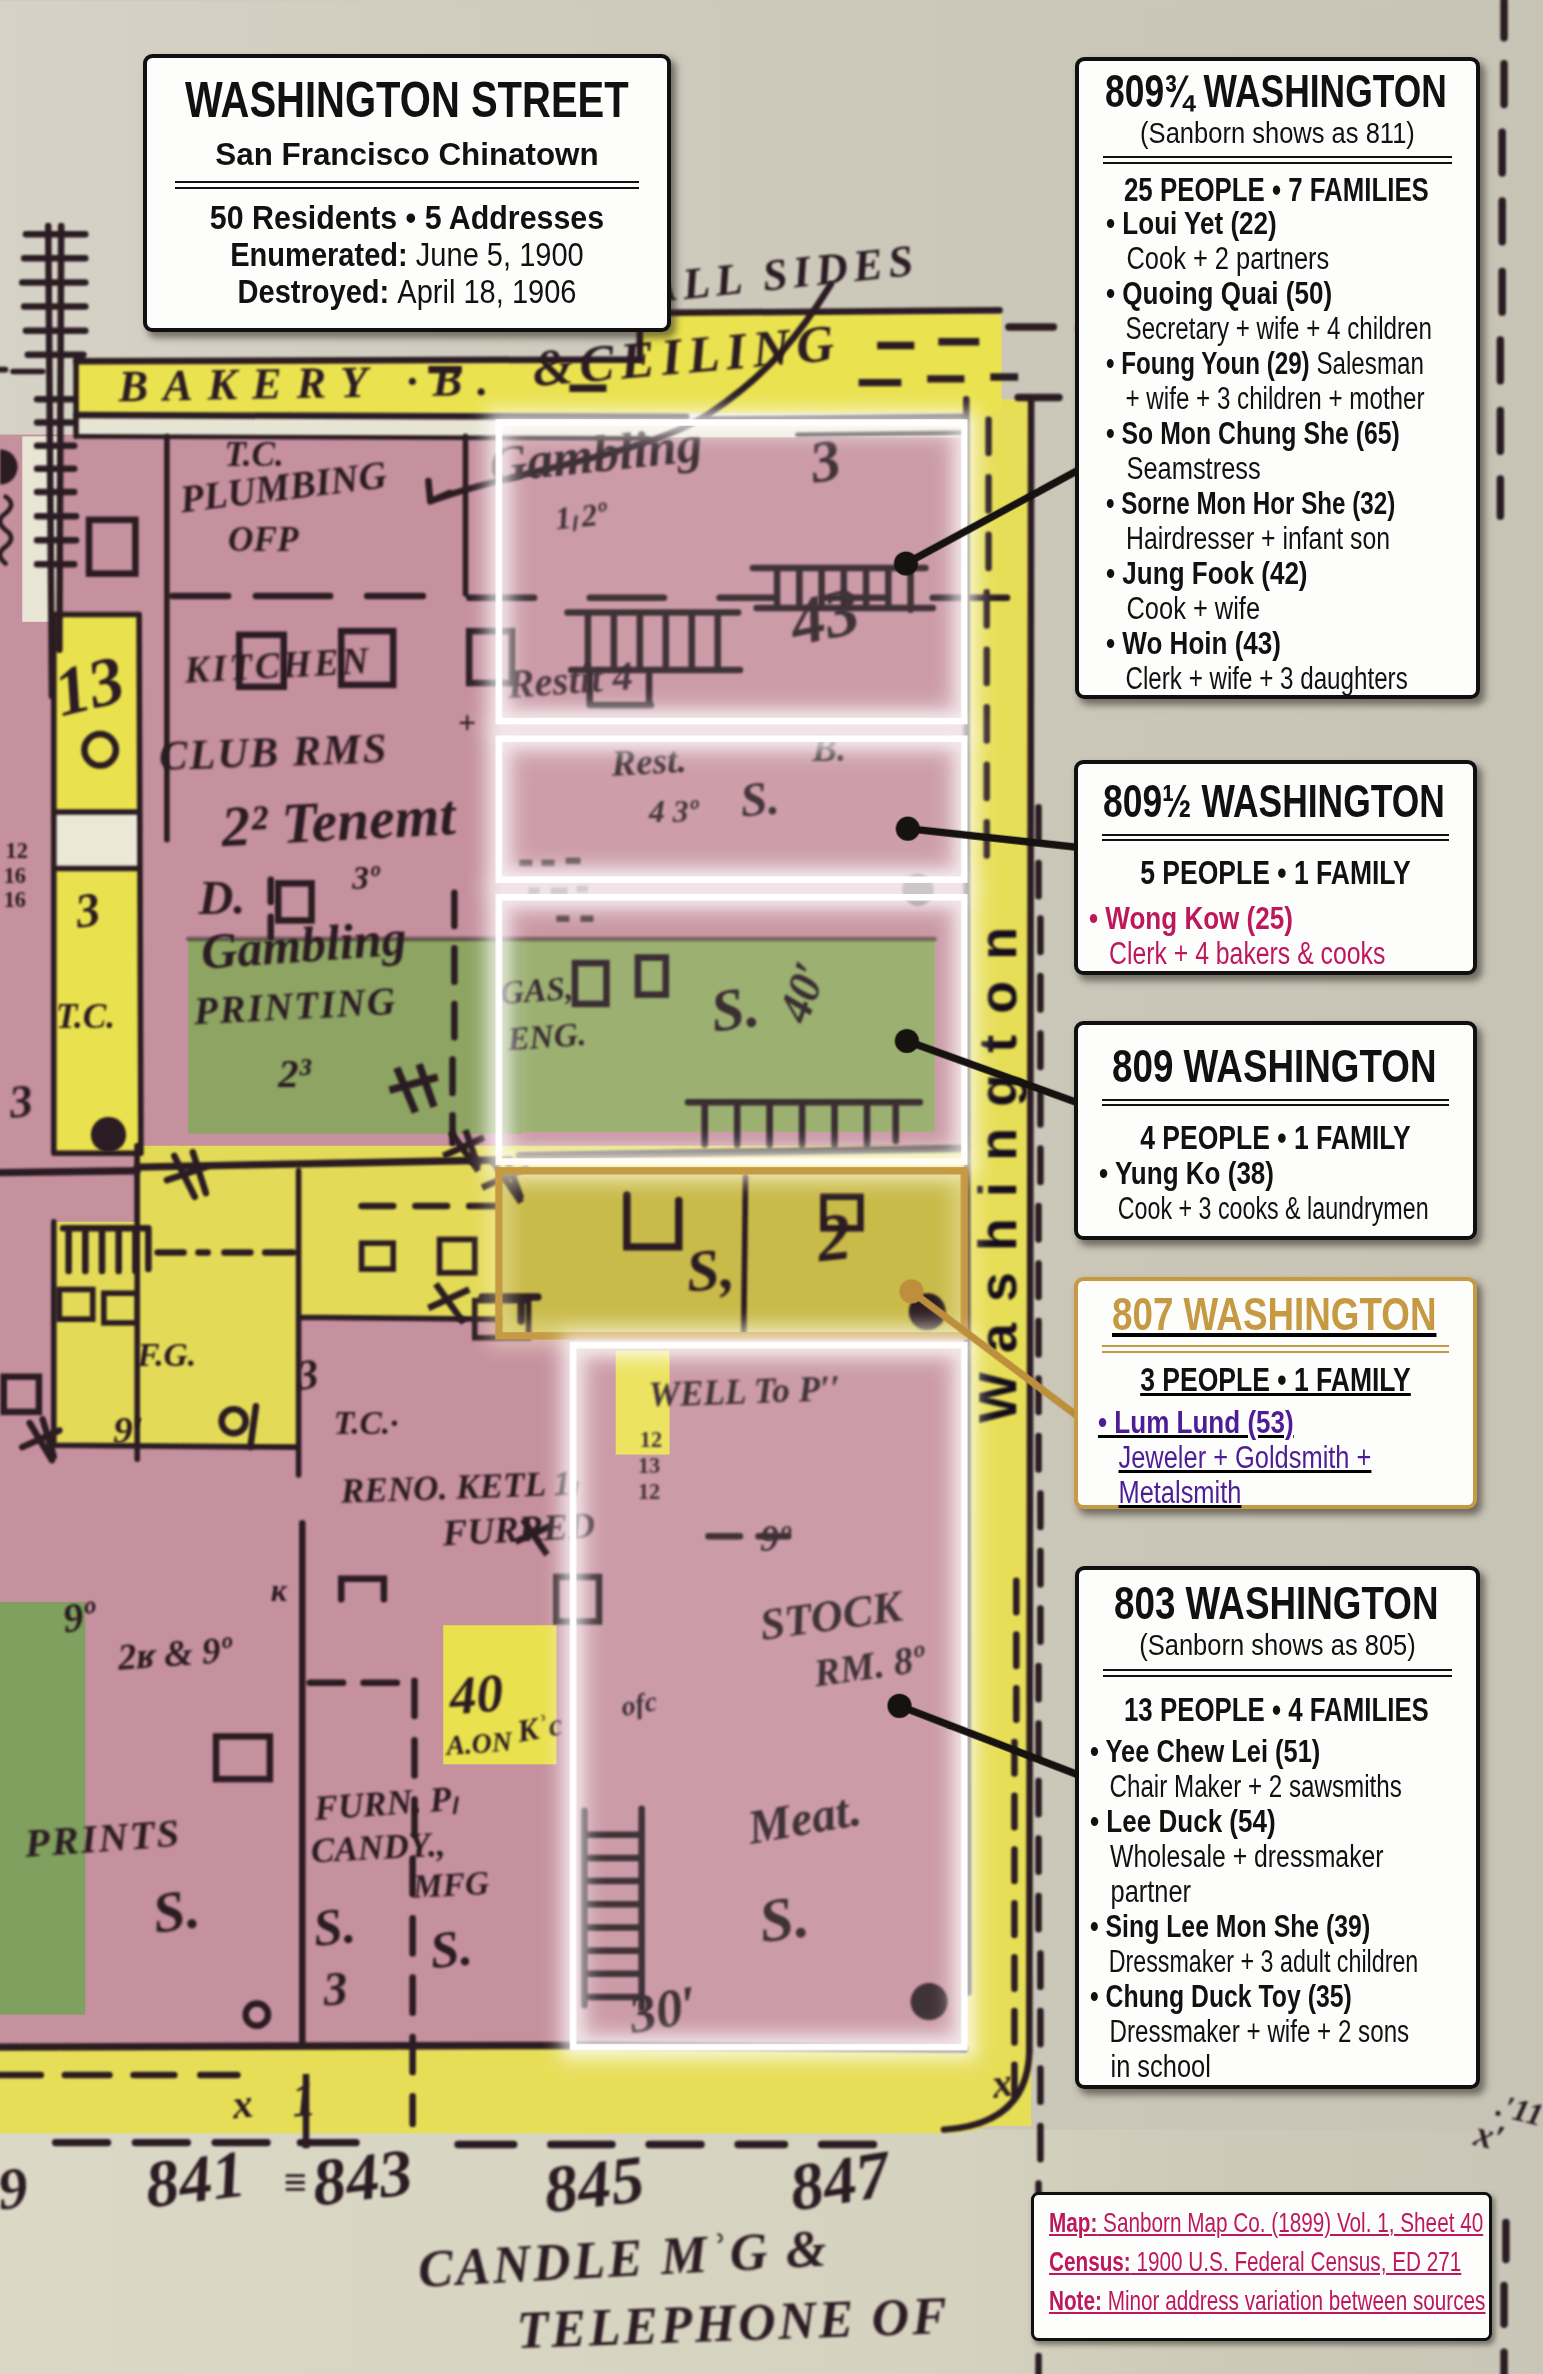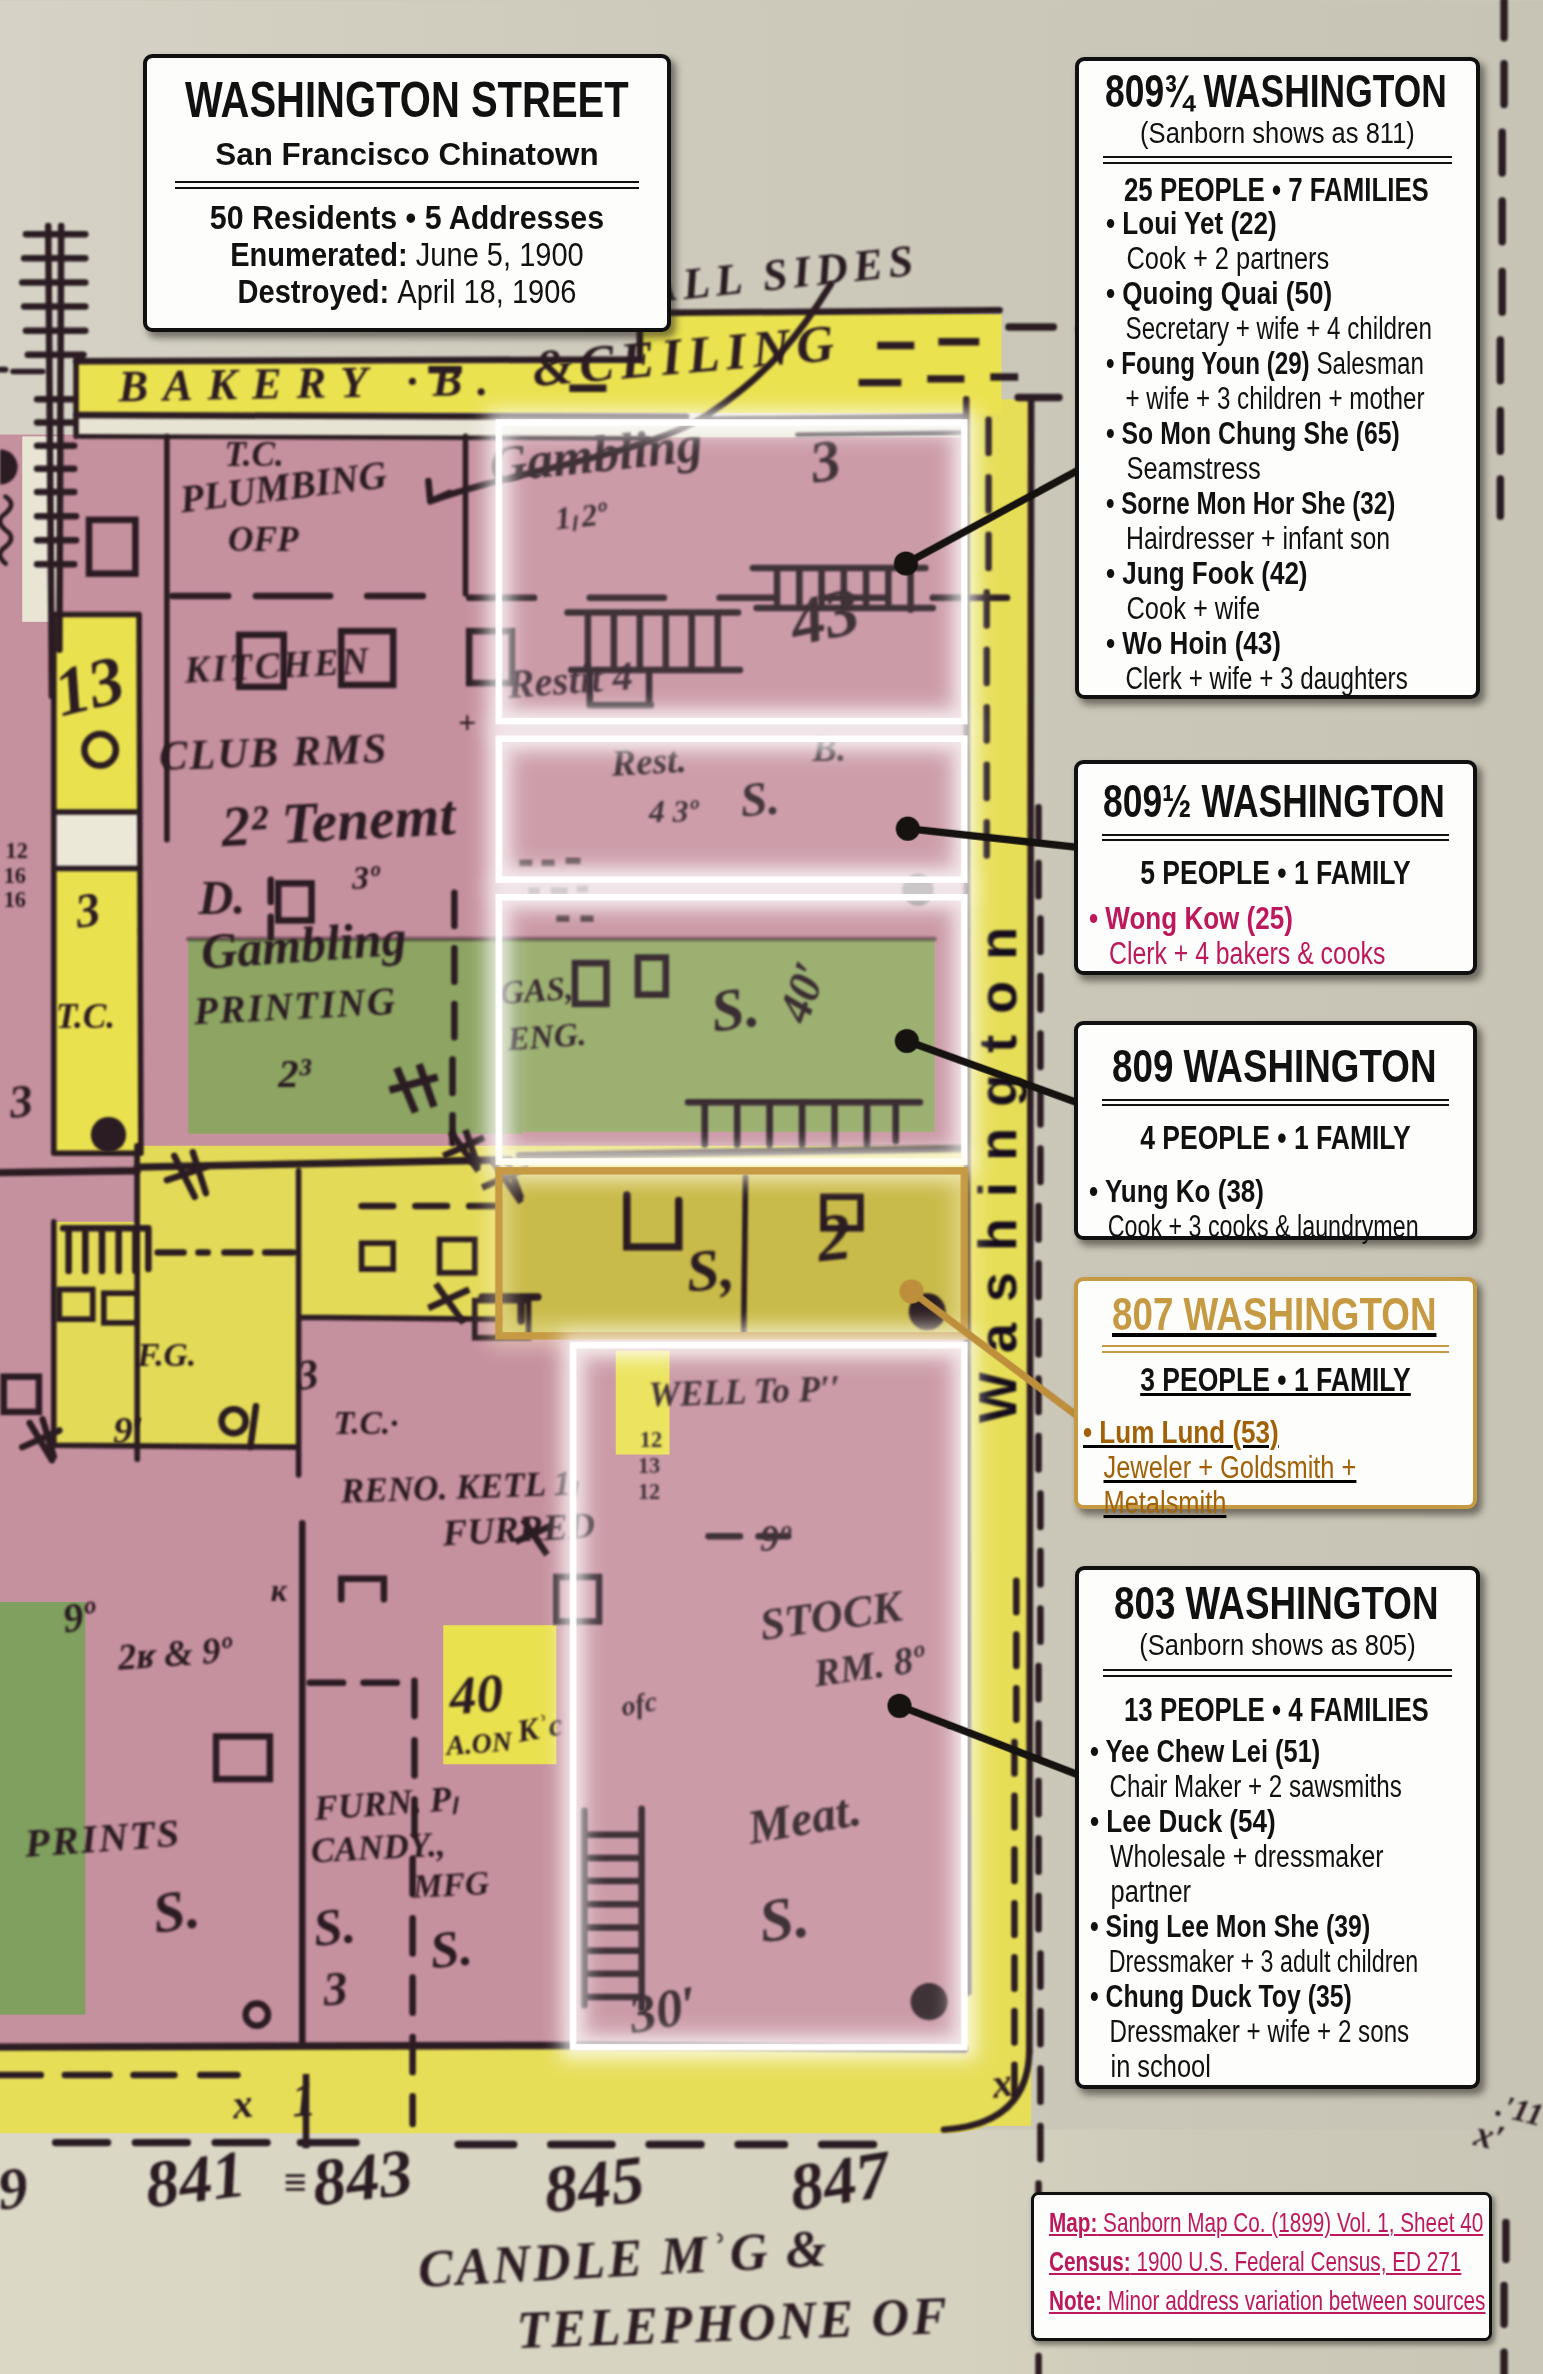--- a/index.html
+++ b/index.html
@@ -469,31 +469,31 @@
 <div class="lst" style="font-size:31px;line-height:35px;color:#be185d;padding-left:11px;margin-top:11px;">
 <div class="nm">• Wong Kow (25)</div>
 <div class="ds" style="transform:scaleX(.8)">Clerk + 4 bakers &amp; cooks</div>
 </div>
 </div>
 
 <div class="box" style="left:1074px;top:1021px;width:395px;height:211px;">
 <div class="bx" style="font-size:46px;line-height:52px;margin-top:15px;text-align:left;transform-origin:left;transform:translateX(34px) scaleX(.8);">809 WASHINGTON</div>
 <div style="border-top:2.8px solid #111;border-bottom:2.8px solid #111;height:3.7px;margin:6.5px 24px 14px;"></div>
 <div class="bx" style="font-size:34px;line-height:35px;transform:scaleX(.78);">4 PEOPLE • 1 FAMILY</div>
-<div class="lst" style="font-size:31px;line-height:35px;color:#111;padding-left:11px;margin-top:19px;">
+<div class="lst" style="font-size:31px;line-height:35px;color:#111;padding-left:21px;margin-top:1px;">
 <div class="nm">• Yung Ko (38)</div>
 <div class="ds" style="transform:scaleX(.75)">Cook + 3 cooks &amp; laundrymen</div>
 </div>
 </div>
 
 <div class="box gold" style="left:1074px;top:1277px;width:395px;height:224px;text-decoration:underline;">
 <div class="bx" style="font-size:46px;line-height:50px;margin-top:8.3px;color:#c69a43;text-align:left;transform-origin:left;transform:translateX(34px) scaleX(.8);">807 WASHINGTON</div>
 <div style="border-top:2.8px solid #c69a43;border-bottom:2.8px solid #c69a43;height:3.7px;margin:5.6px 24px 9.3px;"></div>
 <div class="bx" style="font-size:34px;line-height:35px;transform:scaleX(.78);">3 PEOPLE • 1 FAMILY</div>
-<div class="lst" style="font-size:31px;line-height:35px;color:#a16207;padding-left:5px;margin-top:18px;">
+<div class="lst" style="font-size:31px;line-height:35px;color:#4c1d95;padding-left:20px;margin-top:8px;">
 <div class="nm">• Lum Lund (53)</div>
 <div class="ds" style="transform:scaleX(.82)">Jeweler + Goldsmith +</div>
 <div class="ds">Metalsmith</div>
 </div>
 </div>
 
 <div class="box" style="left:1075px;top:1566px;width:397px;height:515px;">
 <div class="bx" style="font-size:46px;line-height:52px;margin-top:7.4px;text-align:left;transform-origin:left;transform:translateX(35px) scaleX(.8);">803 WASHINGTON</div>
 <div class="bx" style="font-size:29px;line-height:33px;font-weight:normal;transform:scaleX(.88);">(Sanborn shows as 805)</div>
 <div style="border-top:2.8px solid #111;border-bottom:2.8px solid #111;height:3.7px;margin:6.5px 24px 15px;"></div>

